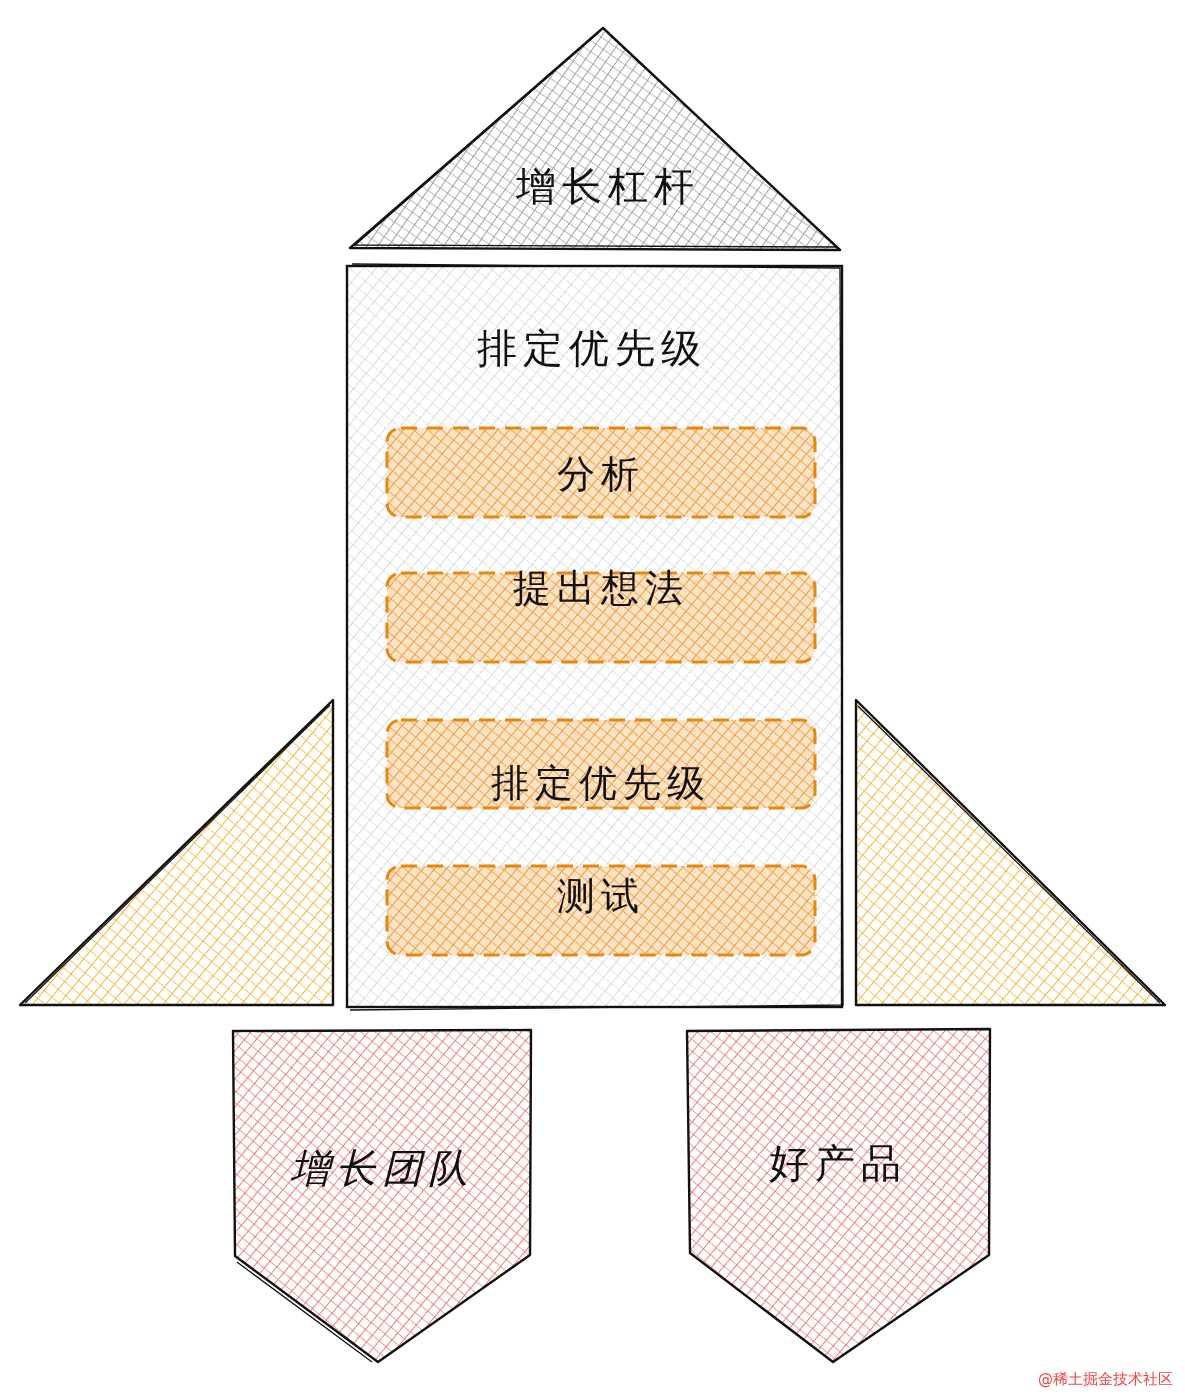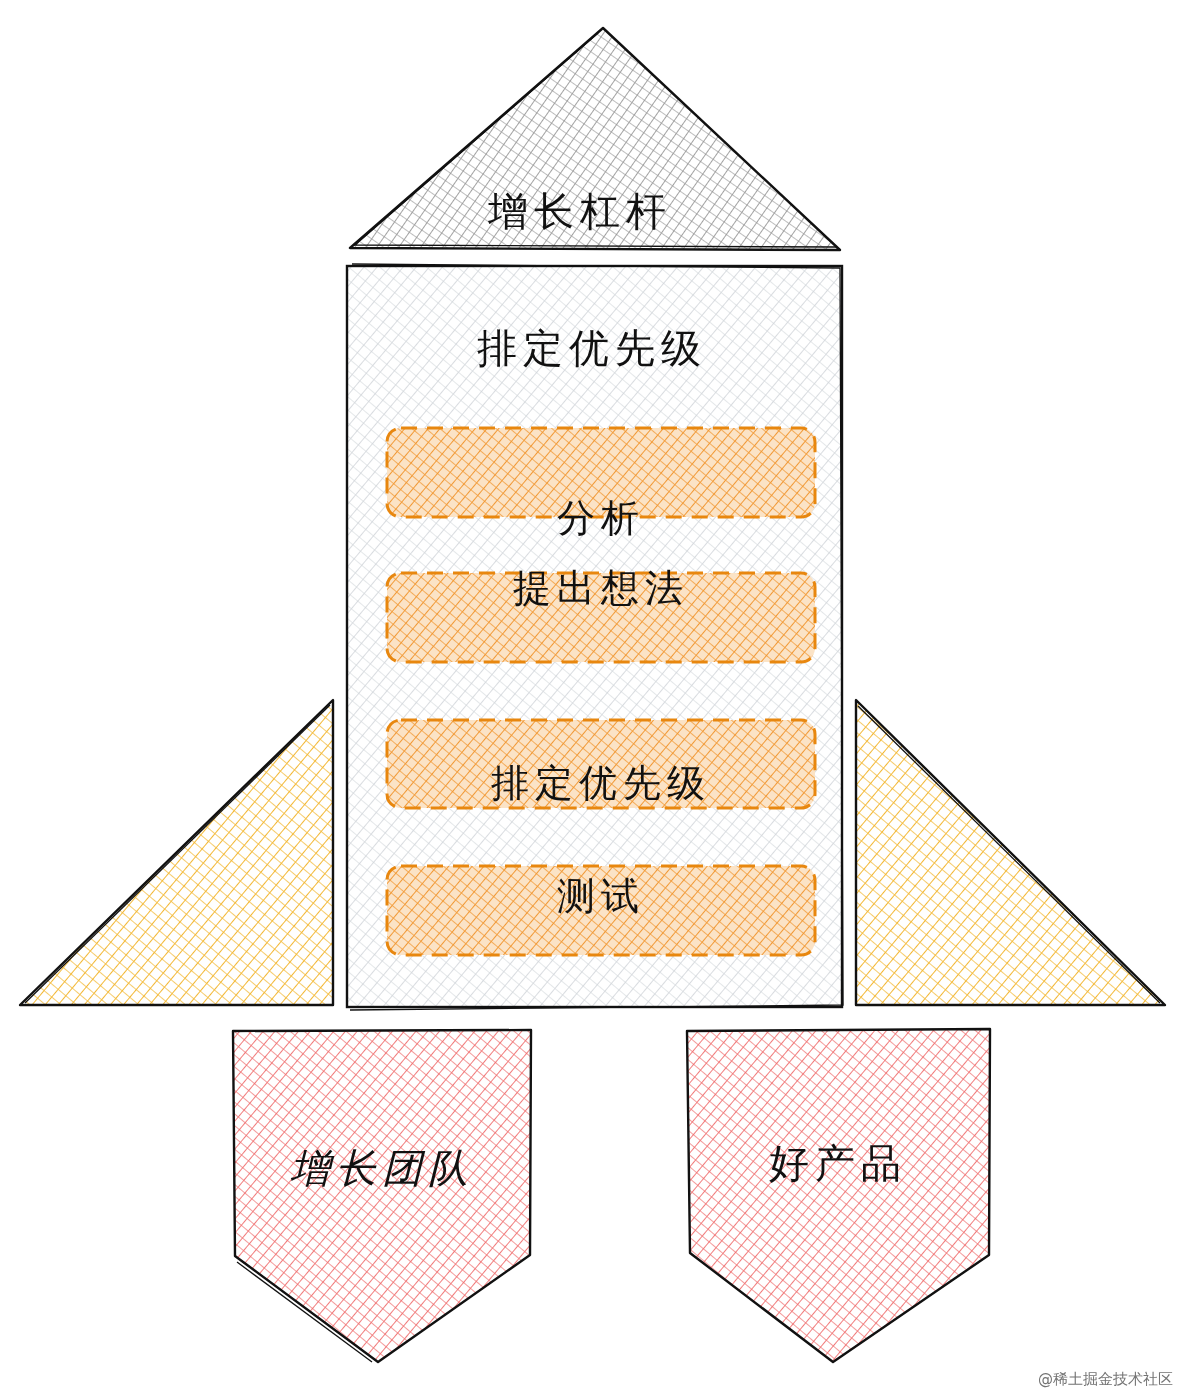--- a/index.html
+++ b/index.html
@@ -3,21 +3,21 @@
 <meta charset="utf-8">
 <style>
   html, body { margin: 0; padding: 0; background: #ffffff; }
   body { width: 1185px; height: 1397px; position: relative; overflow: hidden;
          font-family: "DejaVu Sans", "Liberation Sans", sans-serif; }
   #canvas { position: absolute; left: 0; top: 0; }
   .label { position: absolute; transform: translate(-50%, -50%); white-space: nowrap;
            color: #111111; font-family: "DejaVu Sans", sans-serif; font-weight: normal; letter-spacing: 6px; }
   .label-lg { font-size: 40px; }
   .label-md { font-size: 38px; }
-  .watermark { position: absolute; right: 12px; bottom: 8px; font-size: 15px; color: #737373;
+  .watermark { position: absolute; right: 12px; bottom: 8px; font-size: 15px; color: #ef4444;
                font-family: "DejaVu Sans", sans-serif; }
 </style>
 </head>
 <body>
 
 <svg id="canvas" width="1185" height="1397" viewBox="0 0 1185 1397" xmlns="http://www.w3.org/2000/svg">
   <defs>
     <pattern id="hatch-gray" width="9" height="9" patternUnits="userSpaceOnUse" patternTransform="rotate(35)">
       <rect width="9" height="9" fill="#ffffff"></rect>
       <line x1="0" y1="0" x2="0" y2="9" stroke="#8a8a8a" stroke-width="1.6"></line>
@@ -87,25 +87,25 @@
     <polygon points="233,1031 531,1030 530,1255 378,1362 235,1256" fill="none" stroke="#111" stroke-width="2.4" stroke-linejoin="round"></polygon>
     <polyline points="237,1262 372,1362" fill="none" stroke="#111" stroke-width="1.3"></polyline>
   </g>
 
   <g>
     <polygon points="687,1031 990,1029 989,1255 833,1362 690,1253" fill="url(#hatch-red)"></polygon>
     <polygon points="687,1031 990,1029 989,1255 833,1362 690,1253" fill="none" stroke="#111" stroke-width="2.4" stroke-linejoin="round"></polygon>
   </g>
 </svg>
 
-<div class="label label-lg" style="left:580px; top:186px;margin-top:25px;">增长杠杆</div>
+<div class="label label-lg" style="left:608px; top:186px;">增长杠杆</div>
 
 <div class="label label-lg" style="left:592px; top:348px;">排定优先级</div>
 
-<div class="label label-md" style="left:601px; top:474px;margin-top:44px;">分析</div>
+<div class="label label-md" style="left:601px; top:474px;">分析</div>
 <div class="label label-md" style="left:601px; top:588px;">提出想法</div>
 <div class="label label-md" style="left:601px; top:767px;margin-top:16px;">排定优先级</div>
 <div class="label label-md" style="left:601px; top:896px;">测试</div>
 
 <div class="label label-lg" style="left:382px; top:1168px;font-style:italic;">增长团队</div>
 <div class="label label-lg" style="left:838px; top:1163px;">好产品</div>
 
 <div class="watermark">@稀土掘金技术社区</div>
 
 </body></html>

